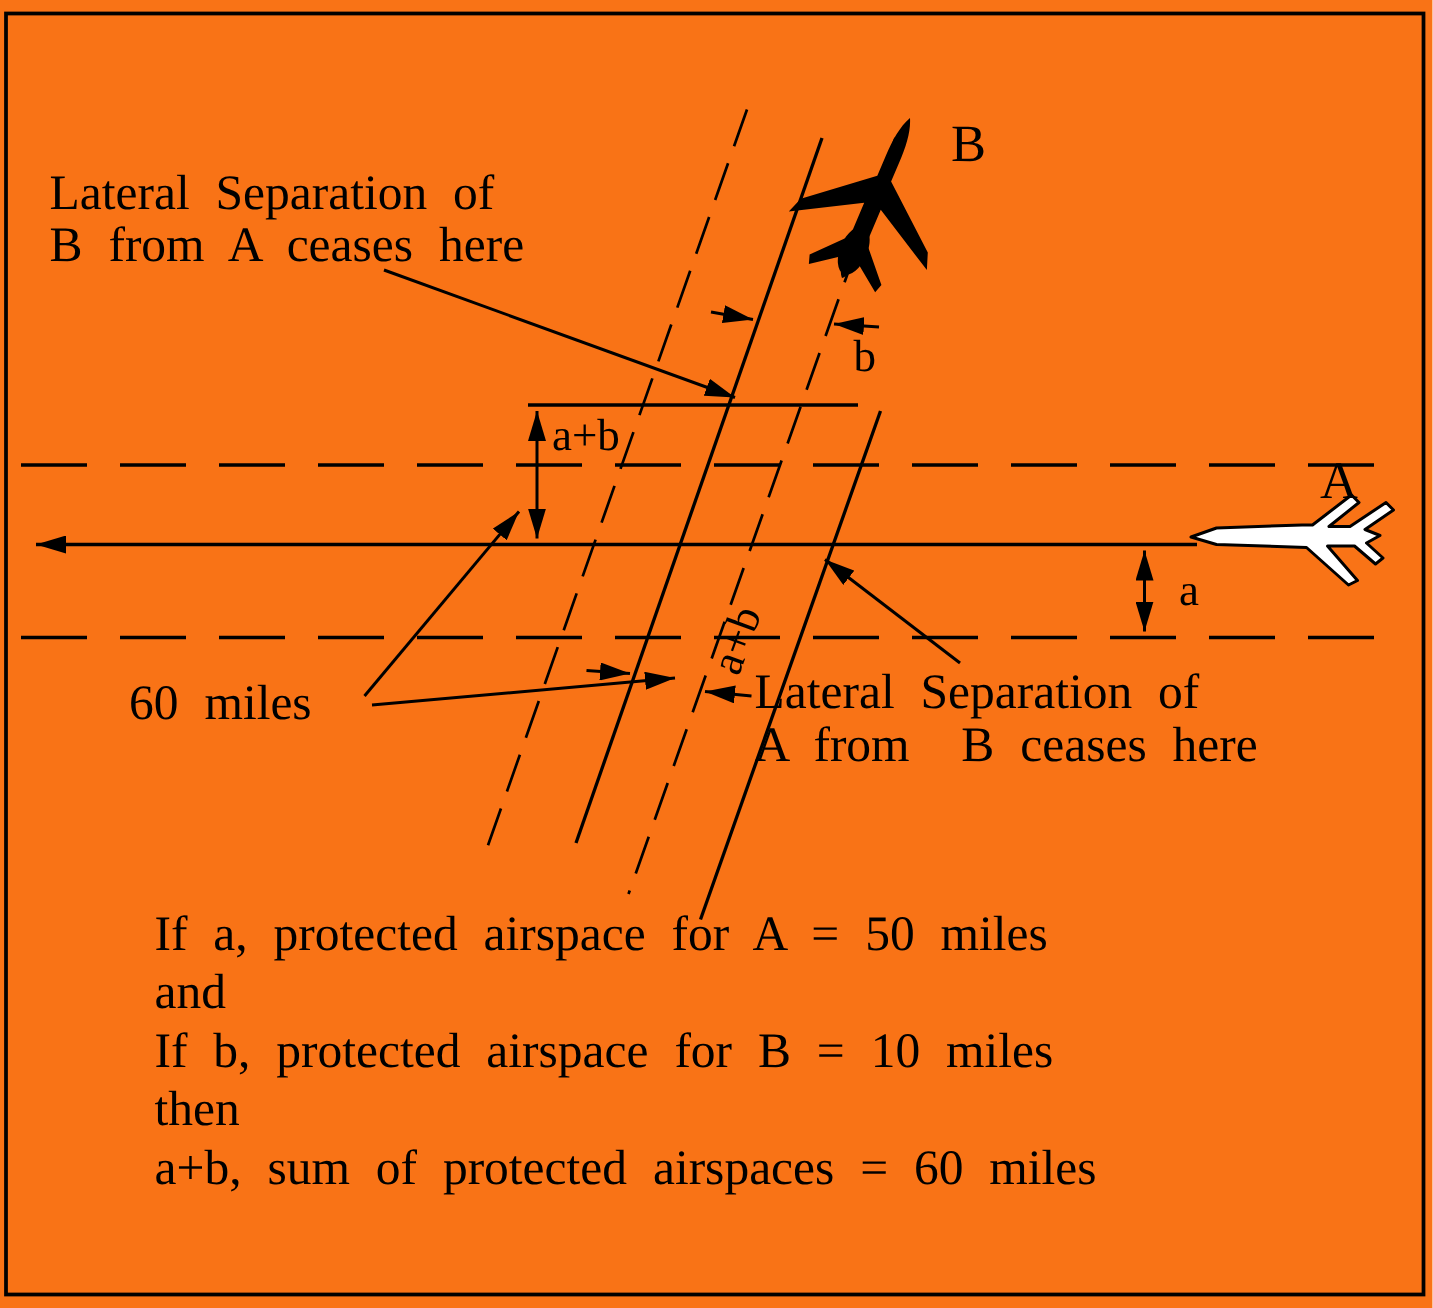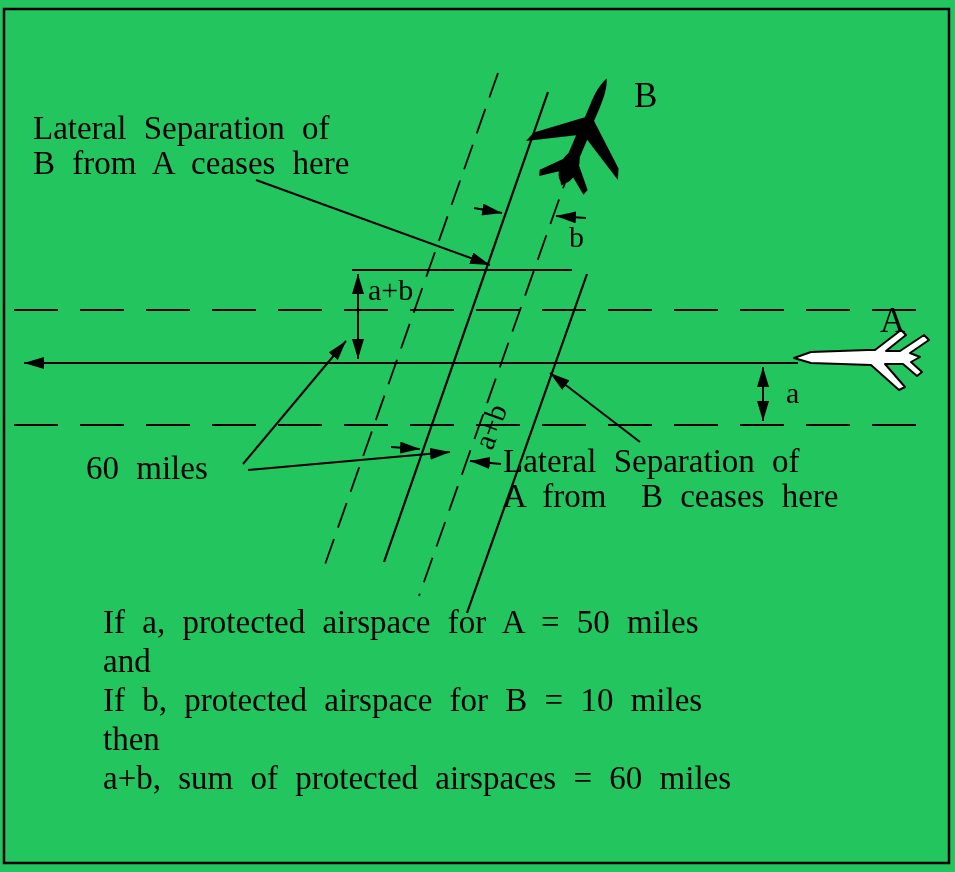--- a/index.html
+++ b/index.html
@@ -1,16 +1,16 @@
 <!DOCTYPE html>
 <html><head>
 <meta charset="utf-8">
 <style>
   html,body{margin:0;padding:0;background:#ffffff;}
-  .stage{position:relative;width:955px;height:872px;background:#22c55e;overflow:hidden;}
+  .stage{position:relative;width:955px;height:872px;background:#f97316;overflow:hidden;}
   svg{display:block;}
   svg text{font-family:"Liberation Serif","DejaVu Serif",serif;fill:#000;white-space:pre;}
   .lbl{font-size:33px;word-spacing:9px;}
   .cap{font-size:33px;word-spacing:9px;}
   .meas{font-size:30px;}
   .plane-label{font-size:35px;}
   .solid{stroke:#000;fill:none;stroke-width:2.2;}
   .dash-h{stroke:#000;fill:none;stroke-width:2.2;stroke-dasharray:44 22;}
   .dash-d{stroke:#000;fill:none;stroke-width:1.8;stroke-dasharray:26 12;}
   .arrowline{stroke:#000;fill:none;stroke-width:2;}

